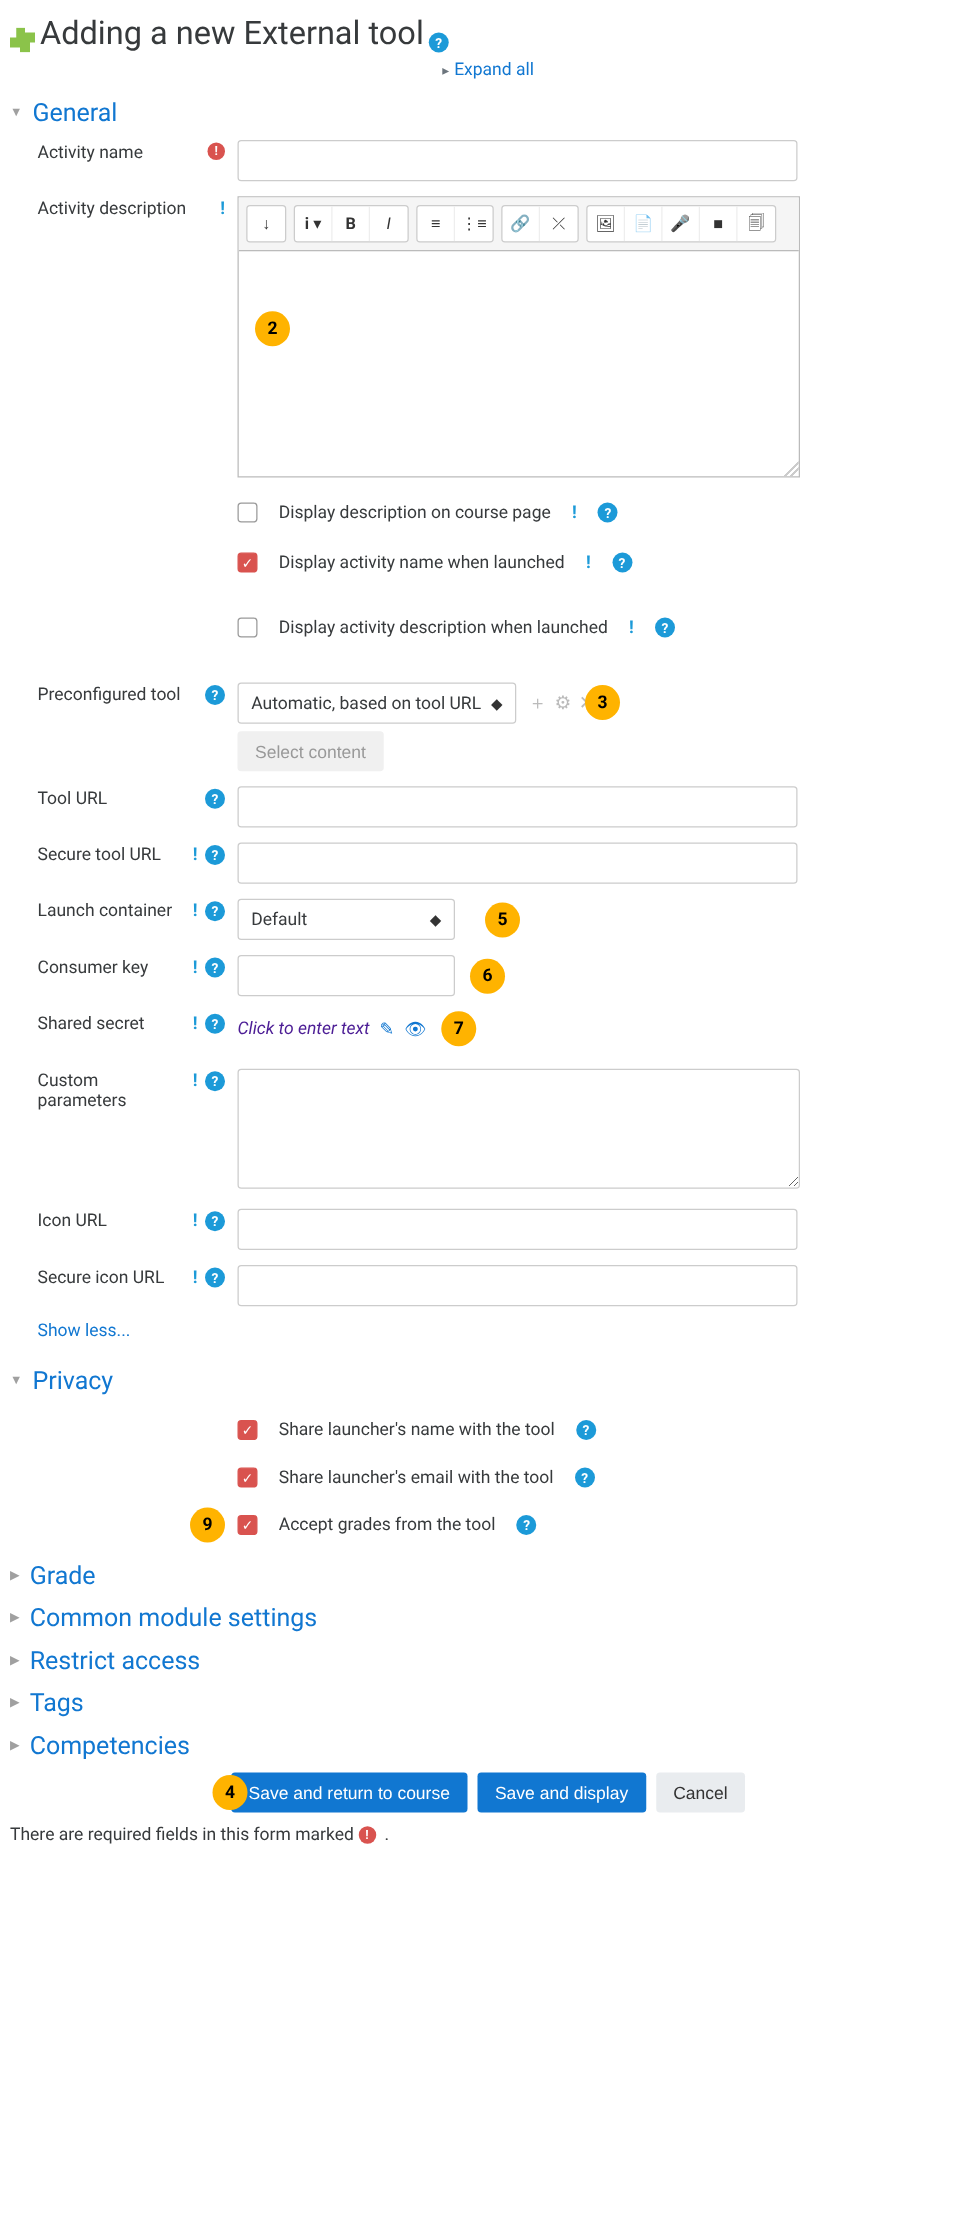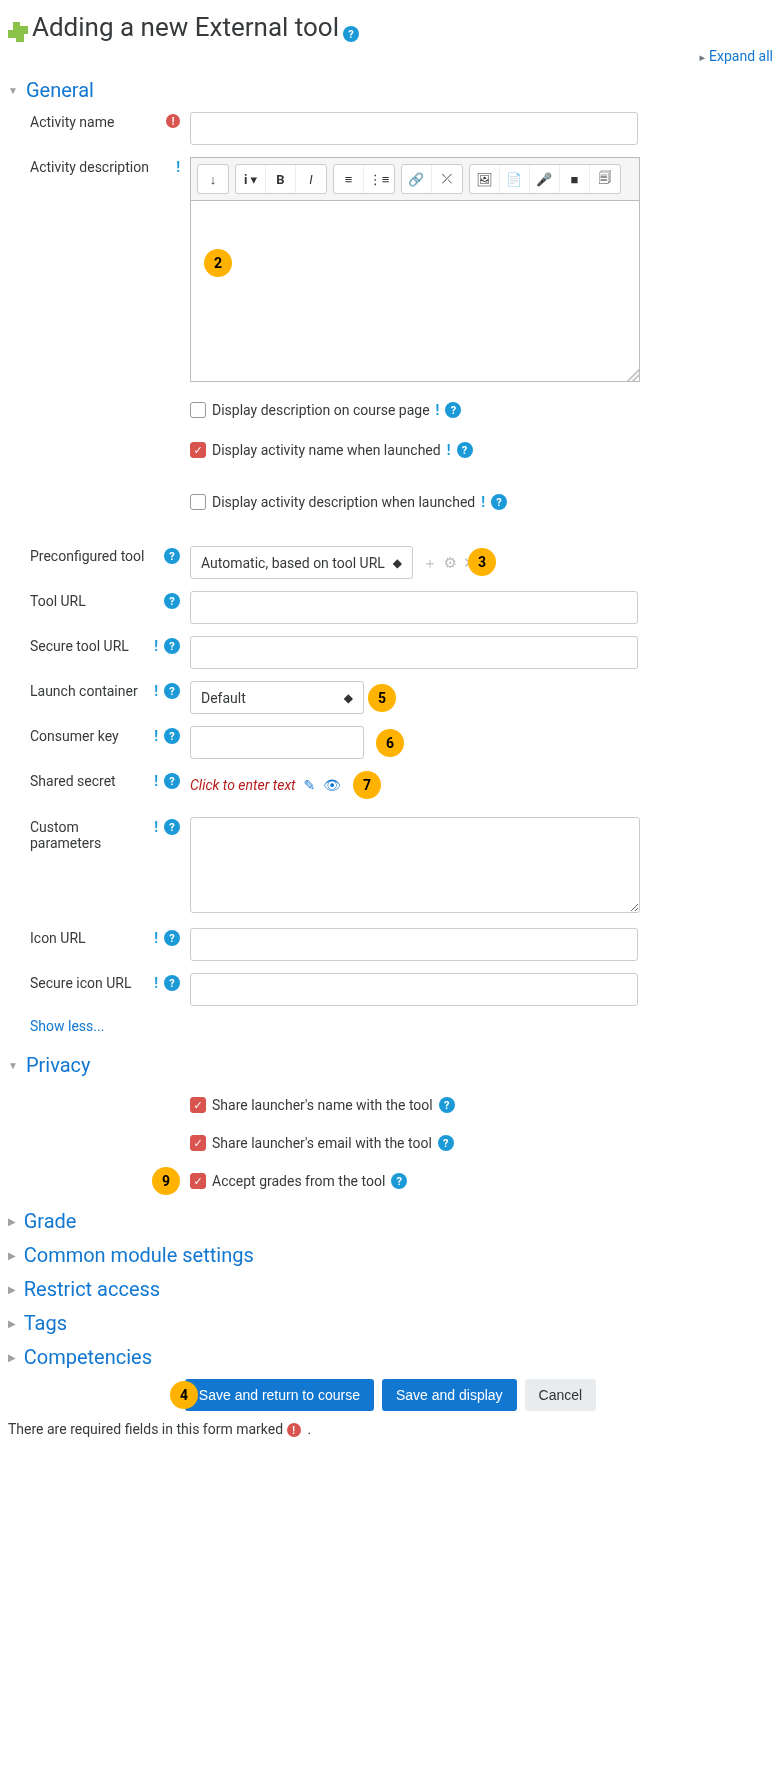--- a/index.html
+++ b/index.html
@@ -53,21 +53,21 @@
     vertical-align: middle;
   }
   .adv-icon {
     color: #1c9ad8;
     font-weight: bold;
     font-size: 14px;
     cursor: pointer;
     vertical-align: middle;
   }
   .expand-all {
-    text-align: right;
+    text-align: center;
     margin-bottom: 4px;
   }
   .expand-all a {
     color: #1177d1;
     font-size: 14px;
     text-decoration: none;
     cursor: pointer;
   }
   .expand-all a::before {
     content: "▸";
@@ -179,21 +179,21 @@
   .editor-resize::after {
     content: "";
     position: absolute;
     right: 0; bottom: 0;
     width: 12px; height: 12px;
     background: linear-gradient(135deg, transparent 50%, #ccc 50%, #ccc 60%, transparent 60%, transparent 70%, #ccc 70%, #ccc 80%, transparent 80%);
   }
   .checkbox-row {
     display: flex;
     align-items: center;
-    gap: 6px;
+    gap: 17px;
     margin: 10px 0;
   }
   .chk {
     width: 16px; height: 16px;
     border: 1px solid #999;
     border-radius: 3px;
     cursor: pointer;
     display: inline-flex;
     align-items: center;
     justify-content: center;
@@ -217,21 +217,21 @@
   }
   .icon-row-inline {
     display: inline-flex;
     gap: 6px;
     margin-left: 6px;
     align-items: center;
     color: #bbb;
     font-size: 15px;
   }
   .secret-link {
-    color: #b91c1c;
+    color: #4c1d95;
     font-style: italic;
     cursor: pointer;
     font-size: 14px;
   }
   .textarea-plain {
     width: 450px;
     height: 96px;
     border: 1px solid #ccc;
     border-radius: 3px;
     padding: 6px;
@@ -389,20 +389,23 @@
     <div class="select-wrap">
       <span>Automatic, based on tool URL</span>
       <span class="caret">◆</span>
     </div>
     <span class="icon-row-inline">
       <span>＋</span>
       <span>⚙</span>
       <span>✕</span>
     </span>
     <div class="marker" style="left:278px; top:2px;">3</div>
+    <div>
+      <button class="btn-disabled">Select content</button>
+    </div>
   </div>
 </div>
 
 <div class="form-row">
   <div class="form-label-col">
     <span class="form-label-text">Tool URL</span>
     <span class="help-icon">?</span>
   </div>
   <div class="form-input-col">
     <input class="text-input full" value="" style="">
@@ -420,21 +423,21 @@
     
   </div>
 </div>
 
 <div class="form-row">
   <div class="form-label-col">
     <span style="flex:1">Launch container</span>
     <span class="adv-icon">!</span>
     <span class="help-icon">?</span>
   </div>
-  <div class="form-input-col" style="display:flex;align-items:center;gap:0;">
+  <div class="form-input-col" style="display:flex;align-items:center;gap:20px;">
     <div class="select-wrap" style="width:174px;justify-content:space-between;">
       <span>Default</span>
       <span class="caret">◆</span>
     </div>
     <div class="marker" style="position:static;margin-left:4px;">5</div>
   </div>
 </div>
 
 <div class="form-row">
   <div class="form-label-col">

